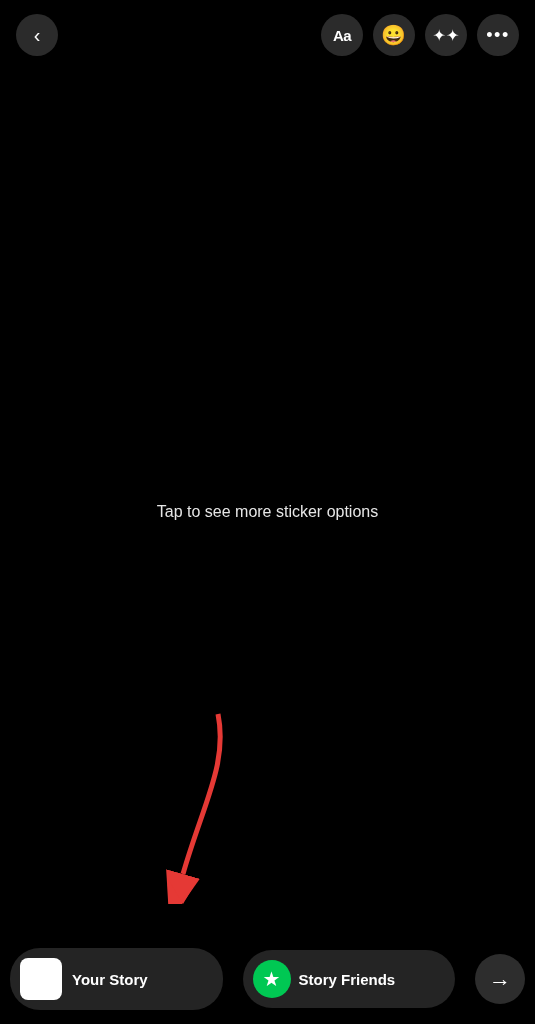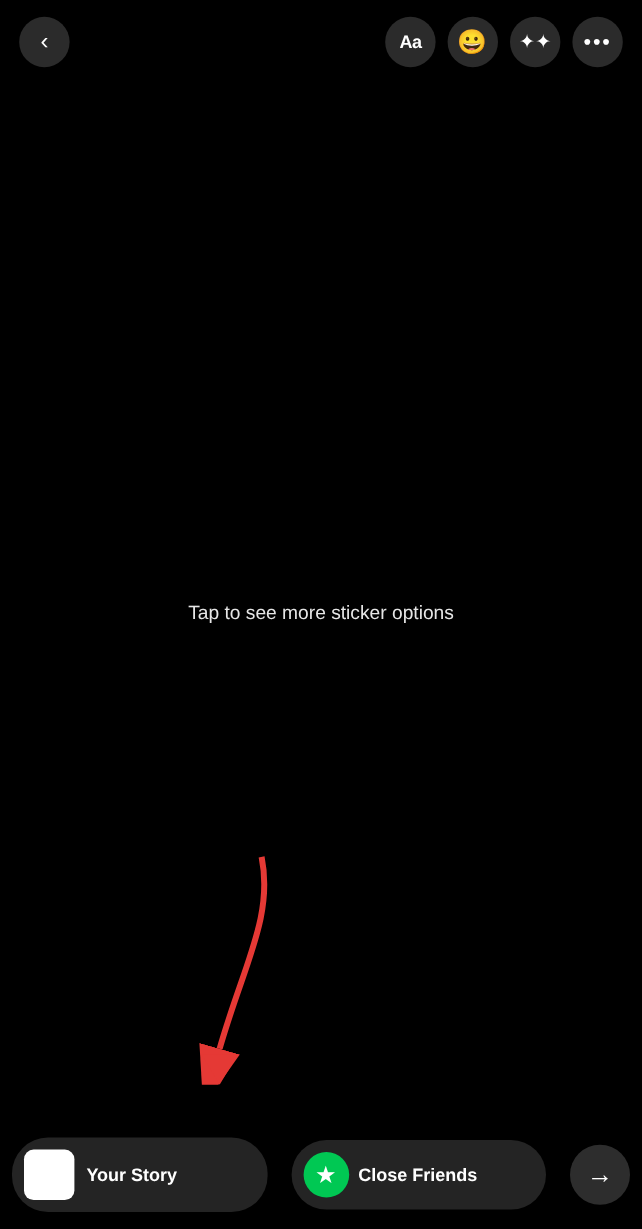--- a/index.html
+++ b/index.html
@@ -243,19 +243,19 @@
 <div class="bottom-bar">
   <button class="your-story-btn">
     <div class="story-thumbnail"></div>
     <span class="your-story-label">Your Story</span>
   </button>
 
   <button class="close-friends-btn">
     <div class="green-star">
       <span style="color:#fff; font-size:20px;">★</span>
     </div>
-    <span class="close-friends-label">Close Friends</span>
+    <span class="close-friends-label">Story Friends</span>
   </button>
 
   <button class="send-btn">
     <span class="send-icon">→</span>
   </button>
 </div>
 
 </body></html>

